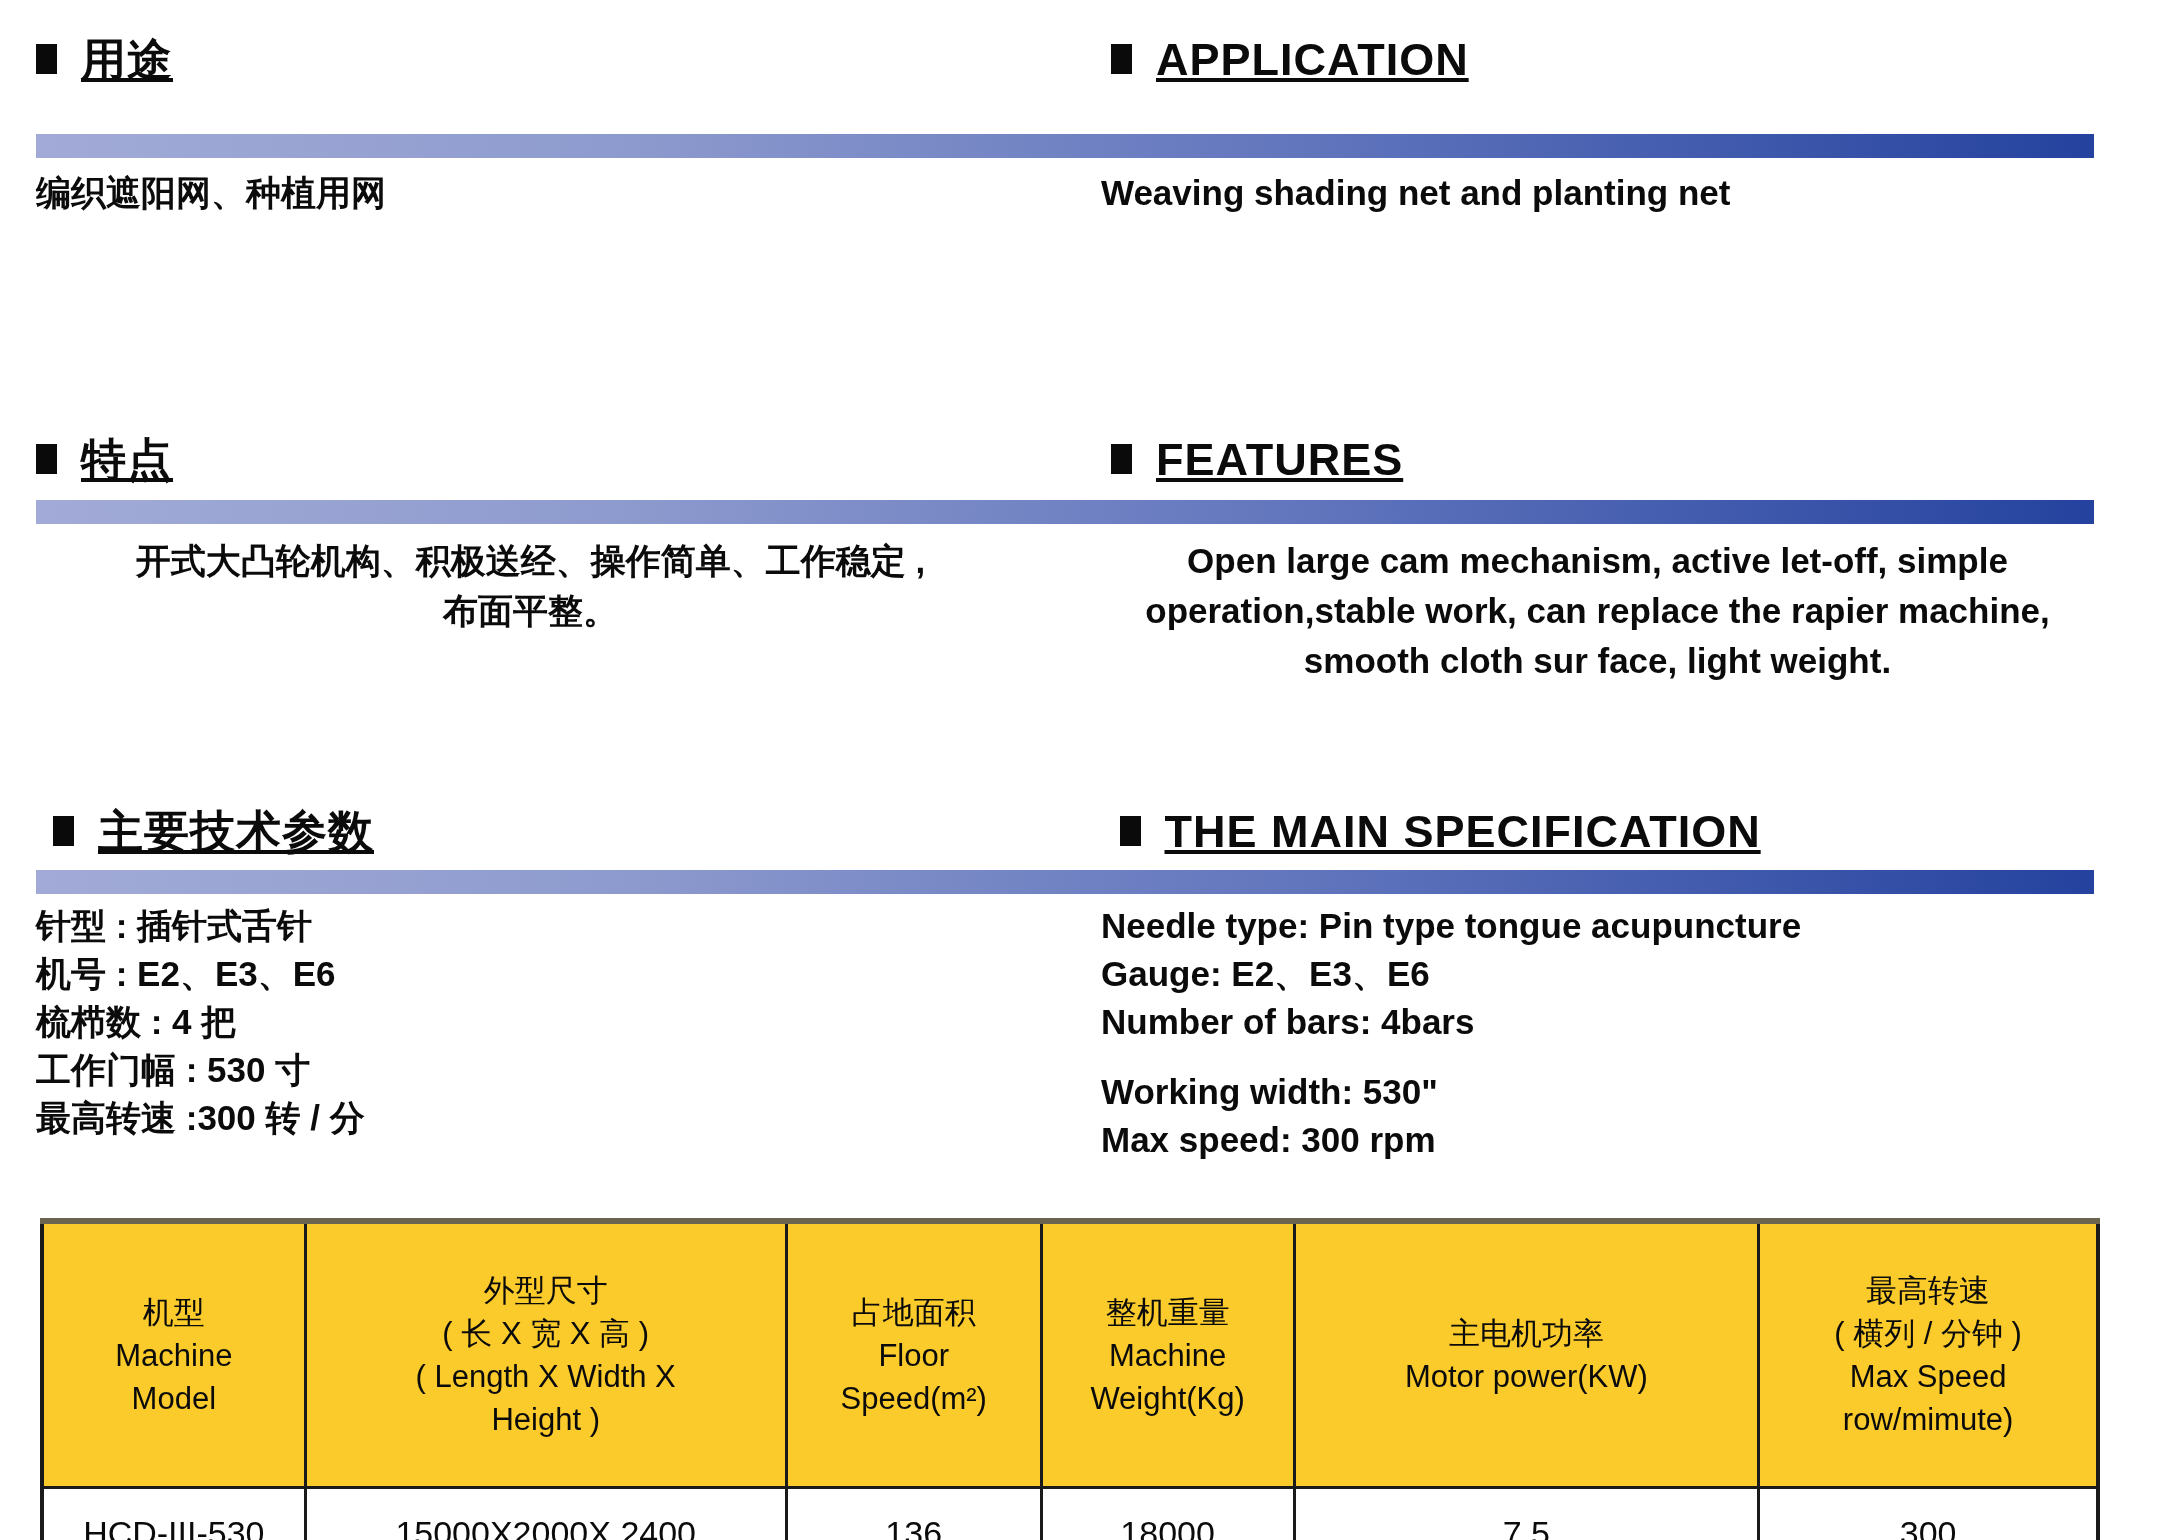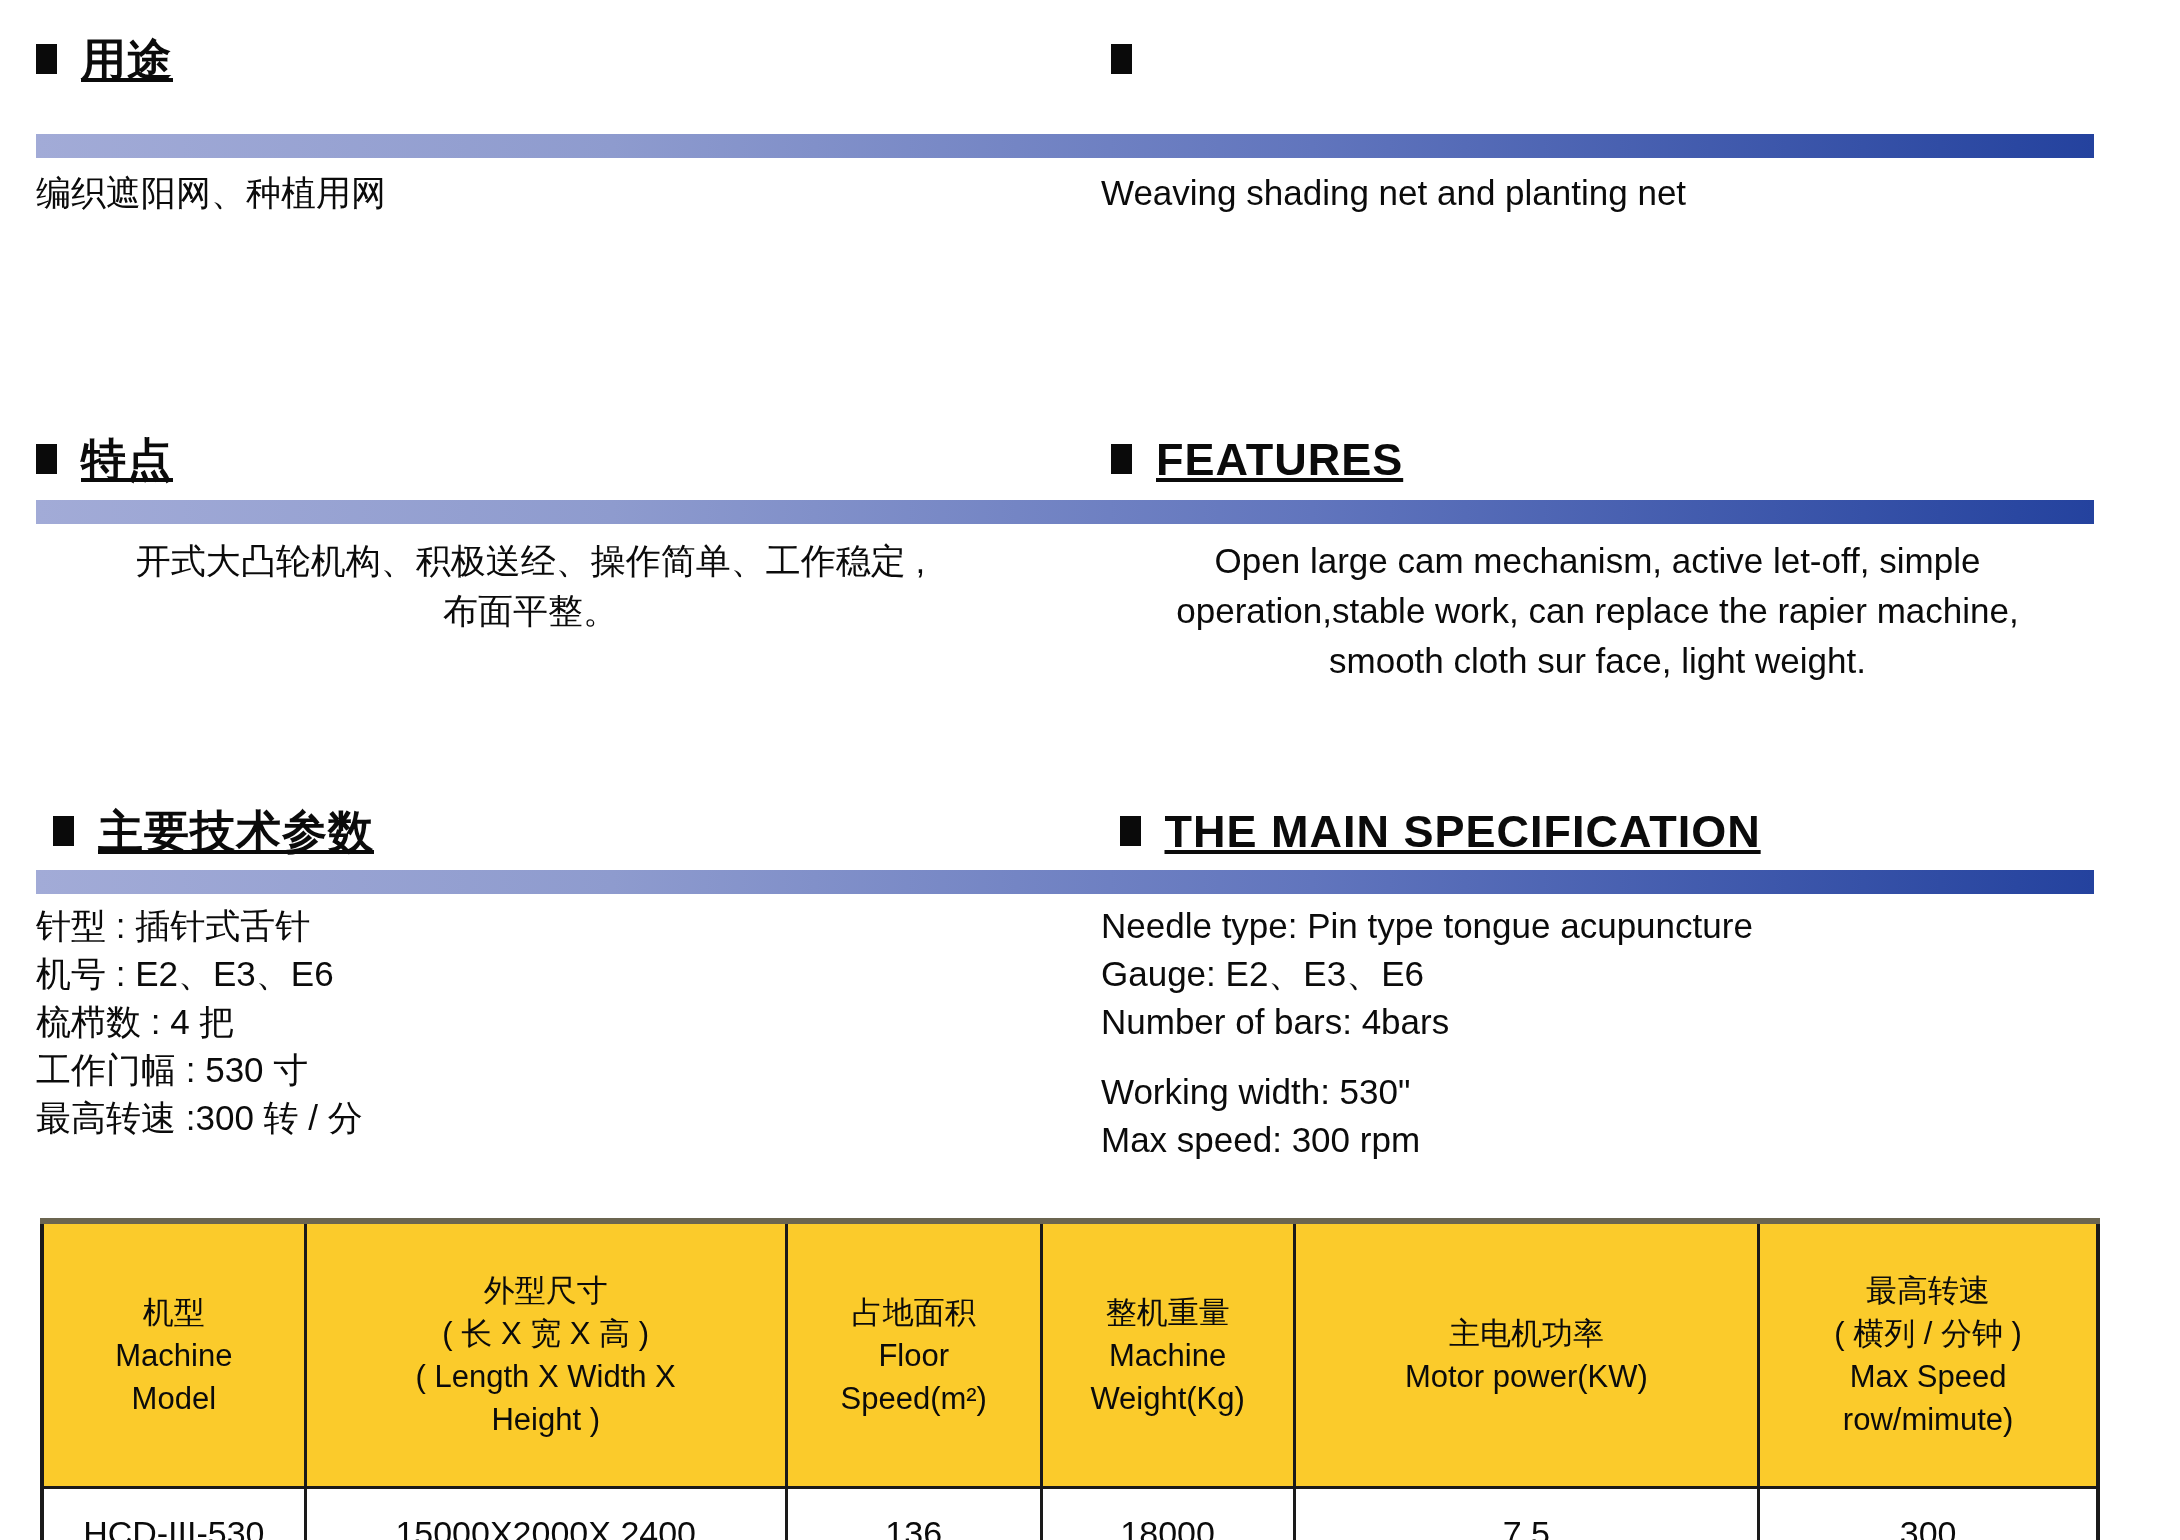--- a/index.html
+++ b/index.html
@@ -9,21 +9,21 @@
     color:#0b0b0b;-webkit-font-smoothing:antialiased;
   }
   .page{position:relative;width:2180px;height:1540px;padding:30px 0 0 36px;box-sizing:border-box;}
   .content{width:2058px;}
   .cols{display:grid;grid-template-columns:1fr 1fr;}
   .sec-head{display:flex;align-items:center;height:58px;text-decoration:underline;}
   .sec-head.right{padding-left:46px;}
   .bullet{display:inline-block;width:21px;height:30px;background:#0a0a0a;margin-right:24px;flex:0 0 auto;}
   .sec-title{font-size:45px;font-weight:bold;letter-spacing:1px;line-height:1;white-space:nowrap;}
   .bar{height:24px;width:2058px;background:linear-gradient(90deg,#a2abd7 0%,#8e9bce 28%,#6175bd 62%,#24429e 100%);}
-  .ml{white-space:pre-line;}
+  .ml{white-space:pre-line;font-weight:bold;}
   .body-zh{font-size:35px;line-height:50px;padding-right:40px;}
   .body-en{font-size:35px;line-height:50px;padding-left:36px;}
   
   .bar-1{margin-top:46px;}
   .sec-body-1{margin-top:10px;}
   .sec-2{margin-top:212px;text-align:right;}
   .bar-2{margin-top:12px;}
   .sec-body-2{margin-top:12px;}
   .body-feat{line-height:50px;text-align:center;}
   .sec-3{margin-top:116px;padding-left:17px;}
@@ -54,20 +54,21 @@
 <div class="page">
   <div class="content">
 
     <div class="cols">
       <div class="sec-head">
         <span class="bullet"></span>
         <span class="sec-title">用途</span>
       </div>
       <div class="sec-head right">
         <span class="bullet"></span>
+        <span class="sec-title">APPLICATION</span>
       </div>
     </div>
     <div class="bar bar-1"></div>
     <div class="cols sec-body-1">
       <div class="body-zh ml">编织遮阳网、种植用网</div>
       <div class="body-en ml">Weaving shading net and planting net</div>
     </div>
 
     <div class="cols sec-2">
       <div class="sec-head">

